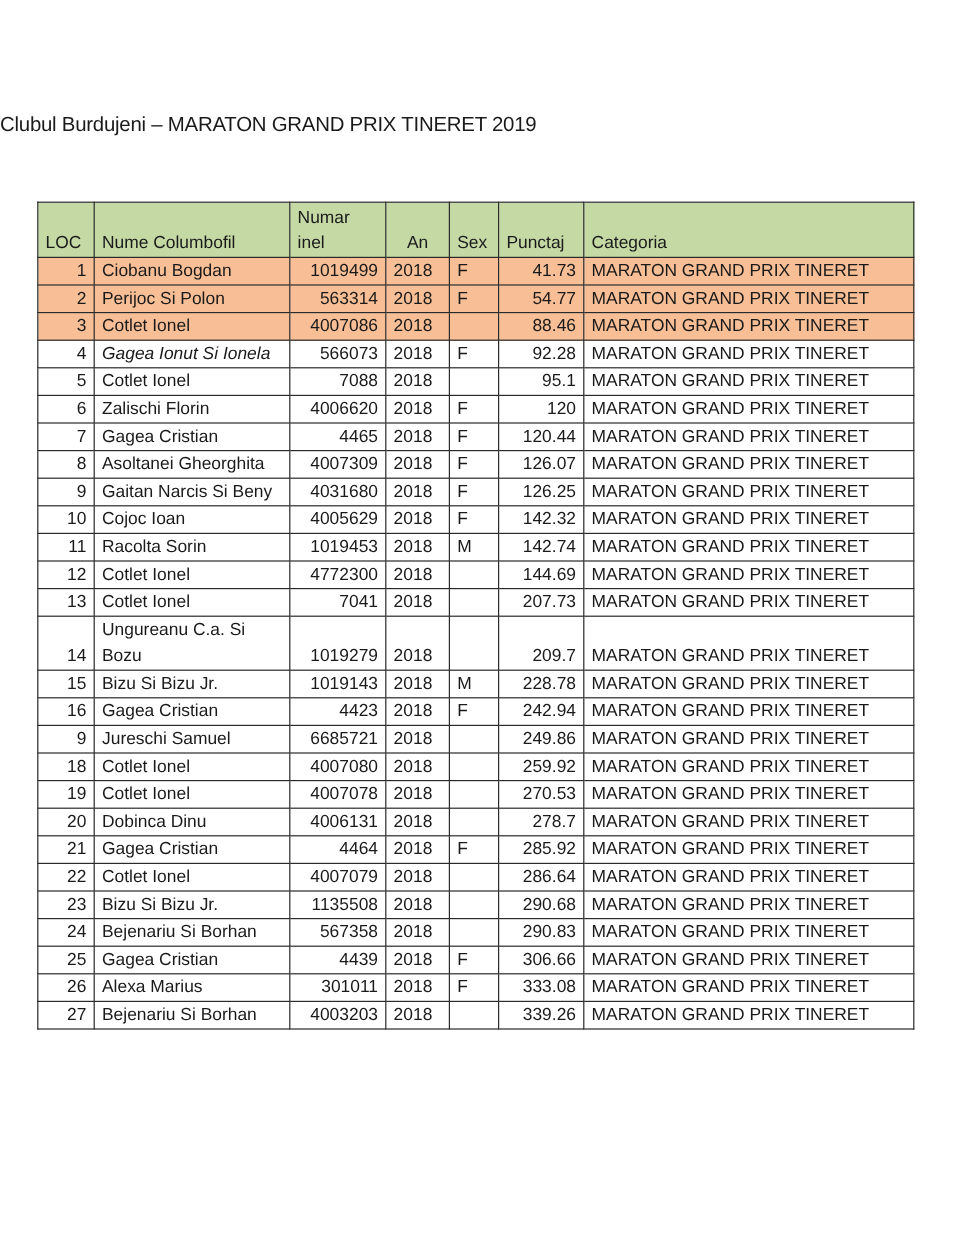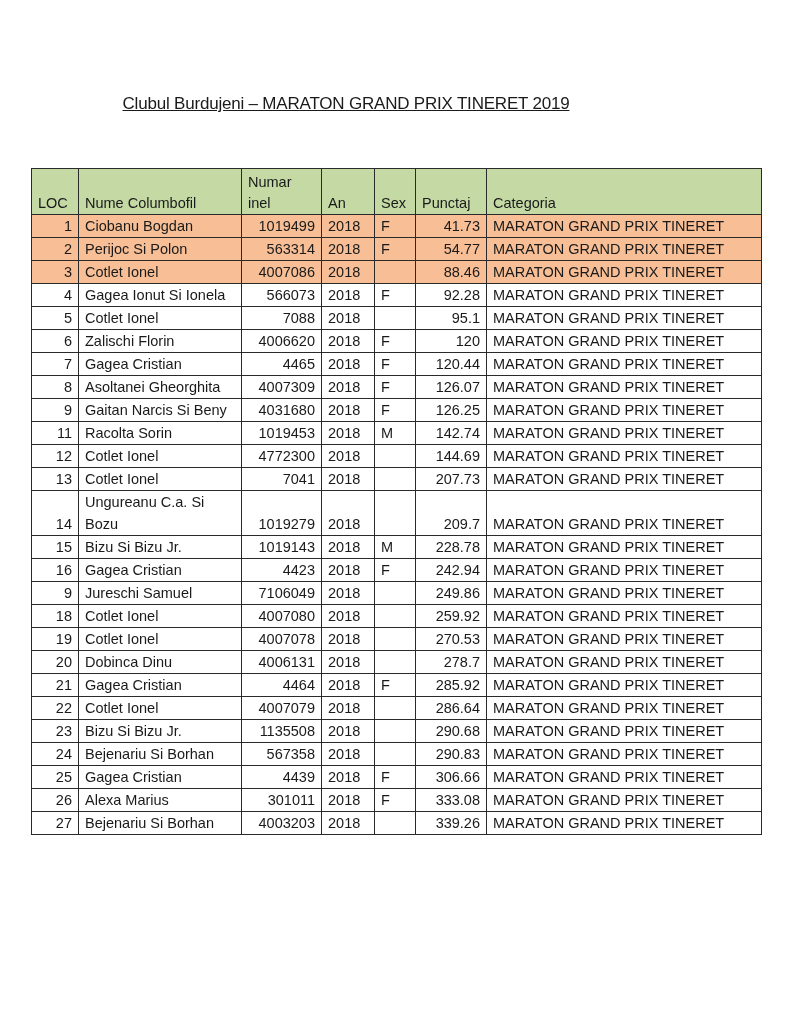--- a/index.html
+++ b/index.html
@@ -1,29 +1,29 @@
 <!DOCTYPE html>
 <html><head>
 <meta charset="utf-8">
 <style>
   html, body { margin: 0; padding: 0; background: #ffffff; }
   body { width: 800px; height: 1035px; position: relative; font-family: "Liberation Sans", sans-serif; color: #1a1a1a; }
-  .title { position: absolute; top: 94px; left: 0; width: 692px; text-align: center; font-size: 17px; letter-spacing: -0.2px; text-decoration: underline; }
+  .title { position: absolute; top: 94px; left: 0; width: 692px; font-size: 17px; letter-spacing: -0.2px; }
   table { position: absolute; top: 168px; left: 31px; border-collapse: collapse; font-size: 14.5px; }
   td, th { border: 1px solid #2a2a2a; padding: 0 6px; height: 22px; line-height: 22px; font-weight: normal; vertical-align: bottom; white-space: nowrap; }
   th { background: #c4d9a4; text-align: left; line-height: 21px; }
   thead tr { height: 46px; }
   tbody tr.hl td { background: #f8bf96; }
   tbody tr.hl:last-child td { border-bottom: 2px solid #e07a3a; }
   td.r { text-align: right; }
   td.name { white-space: normal; line-height: 22px; }
   .c-loc { width: 34px; }
   .c-name { width: 150px; }
   .c-ring { width: 67px; }
-  .c-an { width: 40px; }
+  .c-an { width: 40px; text-align: center; }
   .c-sex { width: 28px; }
   .c-pct { width: 58px; }
   .c-cat { width: 262px; }
   .hdr-ring { line-height: 21px; }
 </style>
 </head>
 <body>
 
 <div class="title">Clubul Burdujeni – MARATON GRAND PRIX TINERET 2019</div>
 
@@ -64,21 +64,21 @@
         <td class="r">3</td>
         <td class="name" style="max-width: 150px;">Cotlet Ionel</td>
         <td class="r">4007086</td>
         <td>2018</td>
         <td></td>
         <td class="r">88.46</td>
         <td>MARATON GRAND PRIX TINERET</td>
       </tr>
       <tr>
         <td class="r">4</td>
-        <td class="name" style="max-width: 150px;">Gagea Ionut Si Ionela</td>
+        <td class="name" style="max-width: 150px; font-style: italic;">Gagea Ionut Si Ionela</td>
         <td class="r">566073</td>
         <td>2018</td>
         <td>F</td>
         <td class="r">92.28</td>
         <td>MARATON GRAND PRIX TINERET</td>
       </tr>
       <tr>
         <td class="r">5</td>
         <td class="name" style="max-width: 150px;">Cotlet Ionel</td>
         <td class="r">7088</td>
@@ -117,20 +117,29 @@
       <tr>
         <td class="r">9</td>
         <td class="name" style="max-width: 150px;">Gaitan Narcis Si Beny</td>
         <td class="r">4031680</td>
         <td>2018</td>
         <td>F</td>
         <td class="r">126.25</td>
         <td>MARATON GRAND PRIX TINERET</td>
       </tr>
       <tr>
+        <td class="r">10</td>
+        <td class="name" style="max-width: 150px;">Cojoc Ioan</td>
+        <td class="r">4005629</td>
+        <td>2018</td>
+        <td>F</td>
+        <td class="r">142.32</td>
+        <td>MARATON GRAND PRIX TINERET</td>
+      </tr>
+      <tr>
         <td class="r">11</td>
         <td class="name" style="max-width: 150px;">Racolta Sorin</td>
         <td class="r">1019453</td>
         <td>2018</td>
         <td>M</td>
         <td class="r">142.74</td>
         <td>MARATON GRAND PRIX TINERET</td>
       </tr>
       <tr>
         <td class="r">12</td>
@@ -173,21 +182,21 @@
         <td class="name" style="max-width: 150px;">Gagea Cristian</td>
         <td class="r">4423</td>
         <td>2018</td>
         <td>F</td>
         <td class="r">242.94</td>
         <td>MARATON GRAND PRIX TINERET</td>
       </tr>
       <tr>
         <td class="r">9</td>
         <td class="name" style="max-width: 150px;">Jureschi Samuel</td>
-        <td class="r">7106049</td>
+        <td class="r">6685721</td>
         <td>2018</td>
         <td></td>
         <td class="r">249.86</td>
         <td>MARATON GRAND PRIX TINERET</td>
       </tr>
       <tr>
         <td class="r">18</td>
         <td class="name" style="max-width: 150px;">Cotlet Ionel</td>
         <td class="r">4007080</td>
         <td>2018</td>

